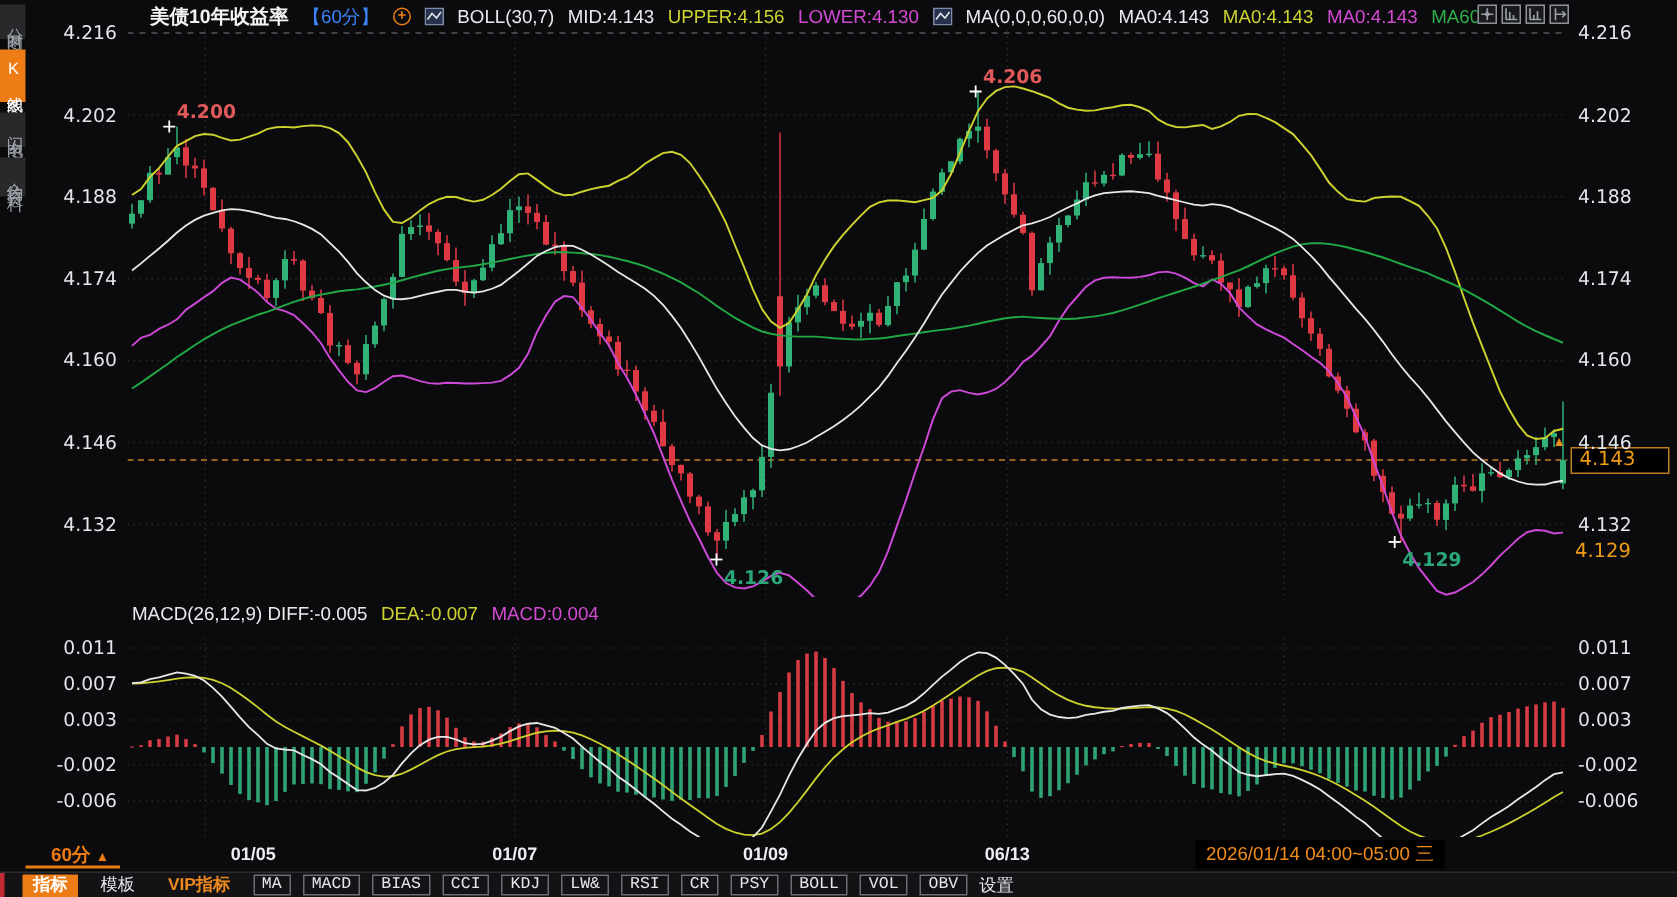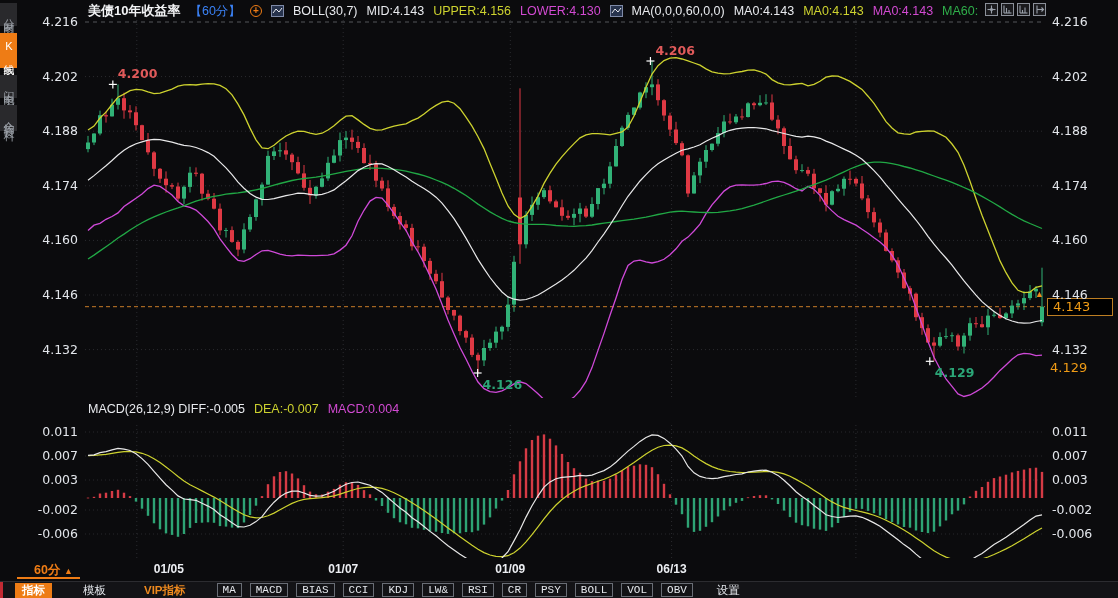--- a/index.html
+++ b/index.html
@@ -6,21 +6,21 @@
   *{box-sizing:border-box;}
   #root{position:relative;width:1118px;height:598px;background:#0b0b0d;overflow:hidden;
         font-family:"Liberation Sans","DejaVu Sans",sans-serif;color:#e6e8ec;}
   
   #sidebar{position:absolute;left:0;top:0;width:17px;height:560px;display:flex;flex-direction:column;gap:7px;padding-top:3px;}
   .side-tab{writing-mode:vertical-rl;text-orientation:upright;font-size:11px;line-height:17px;
             letter-spacing:3px;color:#9ba0a8;background:#29292c;padding:7px 0;text-align:center;cursor:pointer;width:17px;}
   .side-tab.active{background:#ee7c15;color:#ffffff;}
   
   #hdr{position:absolute;left:88px;top:3px;height:16px;display:flex;align-items:center;gap:9px;font-size:12.5px;white-space:nowrap;}
-  .h-title{color:#f2f3f5;font-weight:700;font-size:13px;}
+  .h-title{color:#f2f3f5;font-weight:700;font-size:13px;margin-left:12px;}
   .h-period{color:#3b82f6;font-weight:400;}
   .h-white{color:#e8eaee;}
   .h-yellow{color:#cdd22f;}
   .h-magenta{color:#d24ad2;}
   .h-green{color:#2fae4a;}
   .plus-ic{display:inline-flex;width:12px;height:12px;border:1px solid #ee7c15;border-radius:50%;
            color:#ee7c15;font-size:10px;line-height:10px;align-items:center;justify-content:center;font-weight:700;}
   .mini-chart-ic{display:inline-block;}
   #hdr-icons{position:absolute;left:985px;top:3px;display:flex;gap:3px;}
   .tool-ic{width:13px;height:13px;border:1px solid #8b9099;background:#1a1a1d;display:flex;align-items:center;justify-content:center;cursor:pointer;}
@@ -41,21 +41,21 @@
   #tag-low{position:absolute;left:1050px;top:360px;color:#ef9b16;font-size:13px;font-family:"DejaVu Sans",sans-serif;}
   
   #timeline{position:absolute;left:0;top:558px;width:954px;height:23px;}
   #period-lbl{position:absolute;left:34px;top:4px;color:#ee7c15;font-weight:700;font-size:12.5px;}
   #period-underline{position:absolute;left:17px;top:19px;width:63px;height:2px;background:#ee7c15;}
   .date-lbl{position:absolute;top:4px;transform:translateX(-50%);color:#eceef2;font-weight:700;font-size:12px;}
   #timestamp{position:absolute;left:880px;top:2px;transform:translateX(-50%);background:#000;color:#ee8c1c;
              font-size:12.5px;padding:1px 7px;white-space:nowrap;}
   
   #toolbar{position:absolute;left:0;top:581px;width:1118px;height:17px;background:#131316;border-top:1px solid #2c2c30;
-           display:flex;align-items:center;gap:24px;padding-left:15px;font-size:11.5px;}
+           display:flex;align-items:center;gap:8px;padding-left:15px;font-size:11.5px;}
   #tb-stripe{position:absolute;left:0;top:0;width:3px;height:16px;background:#c22a33;}
   .tb-tab{padding:0 7px;height:15px;line-height:15px;color:#e4e7ec;cursor:pointer;}
   .tb-tab.sel{background:#ee7c15;color:#fff;font-weight:700;}
   .tb-tab.vip{color:#ef8a1e;font-weight:700;}
   .tb-btn{border:1px solid #696d75;color:#e4e7ec;height:14px;line-height:12px;padding:0 5px;cursor:pointer;
           font-family:"Liberation Mono","DejaVu Sans Mono",monospace;font-size:11px;}
   .tb-settings{color:#e4e7ec;cursor:pointer;}
 </style>
 </head>
 <body>
@@ -657,20 +657,21 @@
       <polyline fill="none" stroke="#e8e8e8" stroke-width="1.2" points="3.0,30.4 9.0,29.9 15.0,27.7 21.0,26.6 27.0,24.9 33.0,23.3 39.0,24.1 45.0,25.5 51.0,28.7 57.0,33.6 63.0,39.4 69.0,46.3 75.0,53.2 81.0,59.7 87.0,65.1 93.0,70.9 99.0,74.0 105.0,74.7 111.0,75.3 117.0,78.3 123.0,81.1 129.0,84.5 135.0,89.7 141.0,93.5 147.0,97.7 153.0,101.7 159.0,102.0 165.0,100.3 171.0,96.6 177.0,91.6 183.0,83.9 189.0,77.2 195.0,71.8 201.0,68.1 207.0,66.2 213.0,66.2 219.0,68.0 225.0,70.4 231.0,71.2 237.0,70.9 243.0,68.8 249.0,66.2 255.0,62.4 261.0,59.3 267.0,57.5 273.0,57.0 279.0,58.6 285.0,60.2 291.0,63.7 297.0,67.4 303.0,72.7 309.0,77.9 315.0,83.0 321.0,87.3 327.0,92.7 333.0,96.8 339.0,101.5 345.0,106.4 351.0,110.8 357.0,115.9 363.0,120.8 369.0,124.9 375.0,129.3 381.0,133.0 387.0,137.3 393.0,140.6 399.0,140.9 405.0,139.7 411.0,136.7 417.0,133.0 423.0,126.7 429.0,115.9 435.0,104.8 441.0,92.1 447.0,80.7 453.0,70.8 459.0,62.1 465.0,56.9 471.0,53.7 477.0,52.4 483.0,51.9 489.0,51.3 495.0,50.4 501.0,50.9 507.0,50.1 513.0,47.7 519.0,45.6 525.0,42.1 531.0,37.2 537.0,31.6 543.0,26.1 549.0,21.4 555.0,16.4 561.0,12.5 567.0,9.9 573.0,10.4 579.0,13.4 585.0,18.2 591.0,24.2 597.0,31.0 603.0,41.5 609.0,47.8 615.0,51.4 621.0,53.0 627.0,53.7 633.0,53.2 639.0,51.6 645.0,50.7 651.0,49.5 657.0,48.9 663.0,47.0 669.0,46.1 675.0,45.4 681.0,45.1 687.0,47.3 693.0,50.4 699.0,55.2 705.0,60.8 711.0,66.7 717.0,71.4 723.0,75.5 729.0,80.5 735.0,84.9 741.0,89.7 747.0,91.5 753.0,92.5 759.0,91.8 765.0,91.1 771.0,90.8 777.0,92.3 783.0,94.9 789.0,97.9 795.0,101.3 801.0,105.8 807.0,110.2 813.0,114.7 819.0,119.6 825.0,123.7 831.0,129.1 837.0,134.1 843.0,139.1 849.0,142.6 855.0,143.5 861.0,143.3 867.0,142.3 873.0,142.0 879.0,139.7 885.0,135.6 891.0,131.8 897.0,128.5 903.0,123.9 909.0,119.6 915.0,116.1 921.0,112.3 927.0,107.9 933.0,103.8 939.0,99.6 945.0,95.1 951.0,91.1 957.0,89.9"></polyline>
     </svg>
 
   <div id="tag-arrow">▲</div>
   <div id="tag-current">4.143</div>
   <div id="tag-low">4.129</div>
 
   <div id="timeline">
     <span id="period-lbl">60分 <span style="font-size:9px;">▲</span></span>
     <div id="period-underline"></div>
+    <div id="timestamp">2026/01/14 04:00~05:00 三</div>
   <span class="date-lbl" style="left: 136.84px; margin-left: 32px;">01/05</span>
       <span class="date-lbl" style="left: 343.24px;">01/07</span>
       <span class="date-lbl" style="left: 510.28px;">01/09</span>
       <span class="date-lbl" style="left: 671.56px;">06/13</span>
     </div>
 
   <div id="toolbar">
     <div id="tb-stripe"></div>
     <span class="tb-tab sel">指标</span>
     <span class="tb-tab">模板</span>

